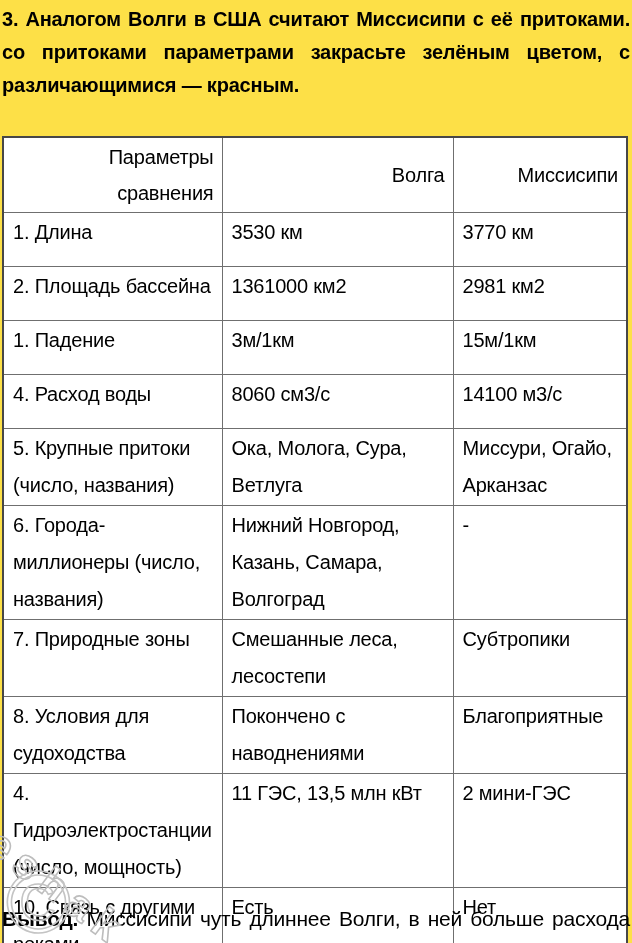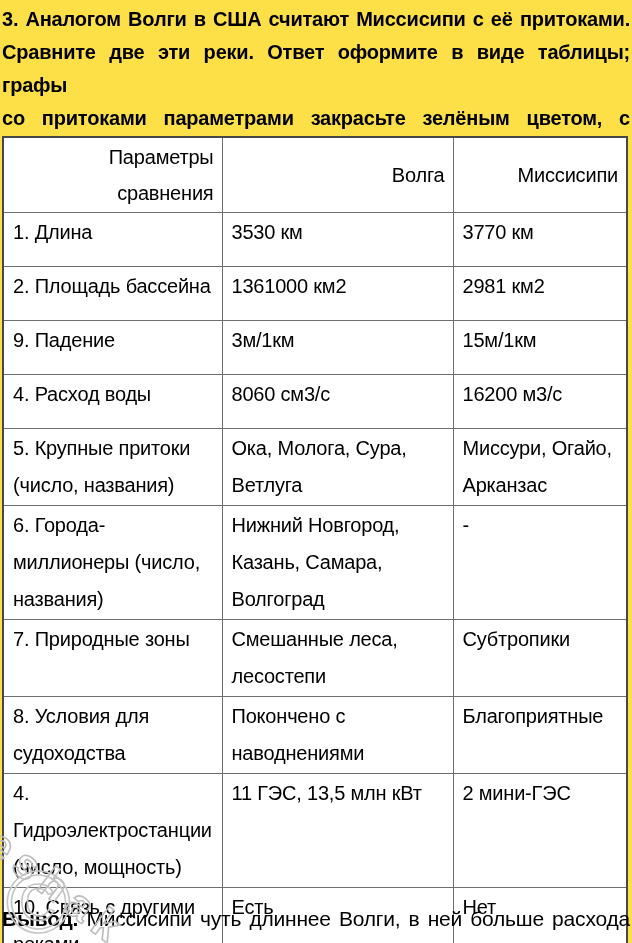--- a/index.html
+++ b/index.html
@@ -90,21 +90,20 @@
     -webkit-text-stroke: 1.6px #c4c4c4;
   }
 </style>
 </head>
 <body>
 
 <div class="page">
 
   <div class="task">
     <div class="jline">3. Аналогом Волги в США считают Миссисипи с её притоками.</div>
-    <div class="jline">Сравните две эти реки. Ответ оформите в виде таблицы; графы</div>
     <div class="jline">со притоками параметрами закрасьте зелёным цветом, с</div>
     <div class="lline">различающимися — красным.</div>
   </div>
 
   <table class="cmp">
     <colgroup>
       <col style="width:219px">
       <col style="width:231px">
       <col style="width:174px">
     </colgroup>
@@ -120,28 +119,28 @@
         <td>1. Длина</td>
         <td>3530 км</td>
         <td>3770 км</td>
       </tr>
       <tr class="rh41">
         <td>2. Площадь бассейна</td>
         <td>1361000 км2</td>
         <td>2981 км2</td>
       </tr>
       <tr class="rh41">
-        <td>9. Падение</td>
+        <td>1. Падение</td>
         <td>3м/1км</td>
         <td>15м/1км</td>
       </tr>
       <tr class="rh41">
         <td>4. Расход воды</td>
         <td>8060 см3/с</td>
-        <td>16200 м3/с</td>
+        <td>14100 м3/с</td>
       </tr>
       <tr class="rh75">
         <td>5. Крупные притоки (число, названия)</td>
         <td>Ока, Молога, Сура, Ветлуга</td>
         <td>Миссури, Огайо, Арканзас</td>
       </tr>
       <tr class="rh113">
         <td>6. Города-миллионеры (число, названия)</td>
         <td>Нижний Новгород, Казань, Самара, Волгоград</td>
         <td>-</td>

